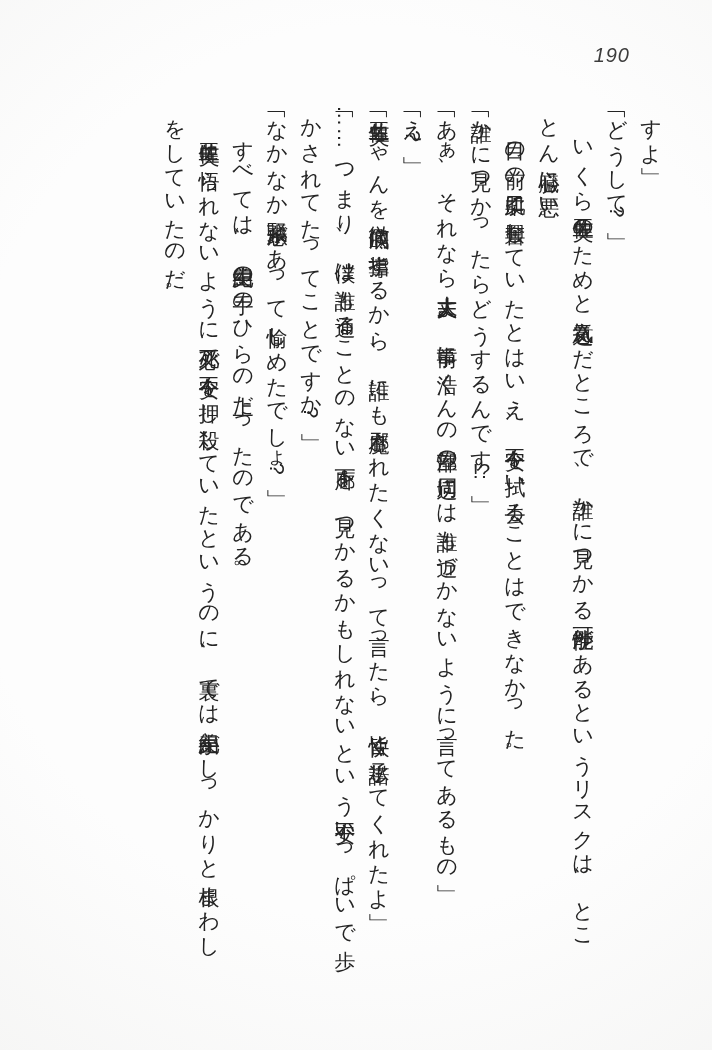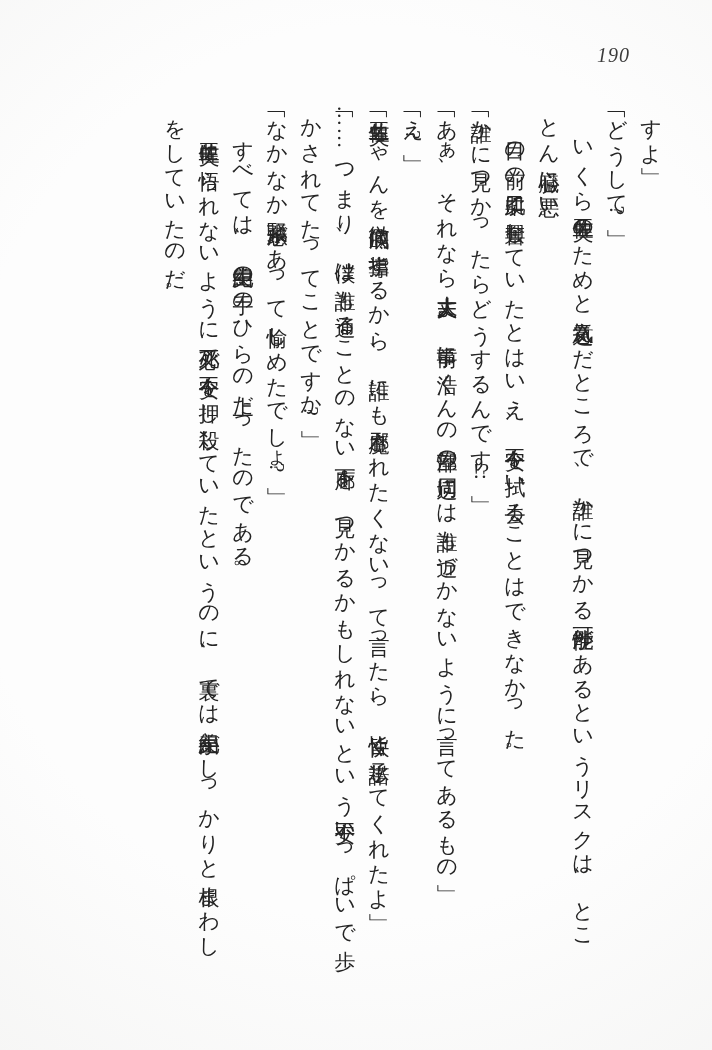--- a/index.html
+++ b/index.html
@@ -5,21 +5,21 @@
   html, body {
     margin: 0;
     padding: 0;
   }
   .page {
     position: relative;
     width: 712px;
     height: 1050px;
     overflow: hidden;
     background: radial-gradient(115% 85% at 52% 45%, #fdfdfd 50%, #f4f4f3 88%, #ebebea 100%);
-    font-family: Liberation Serif, serif;
+    font-family: Liberation Sans, sans-serif;
   }
   .page-number {
     position: absolute;
     top: 44px;
     right: 82px;
     font-size: 20px;
     font-style: italic;
     letter-spacing: 1px;
     color: #3c3c3c;
   }

